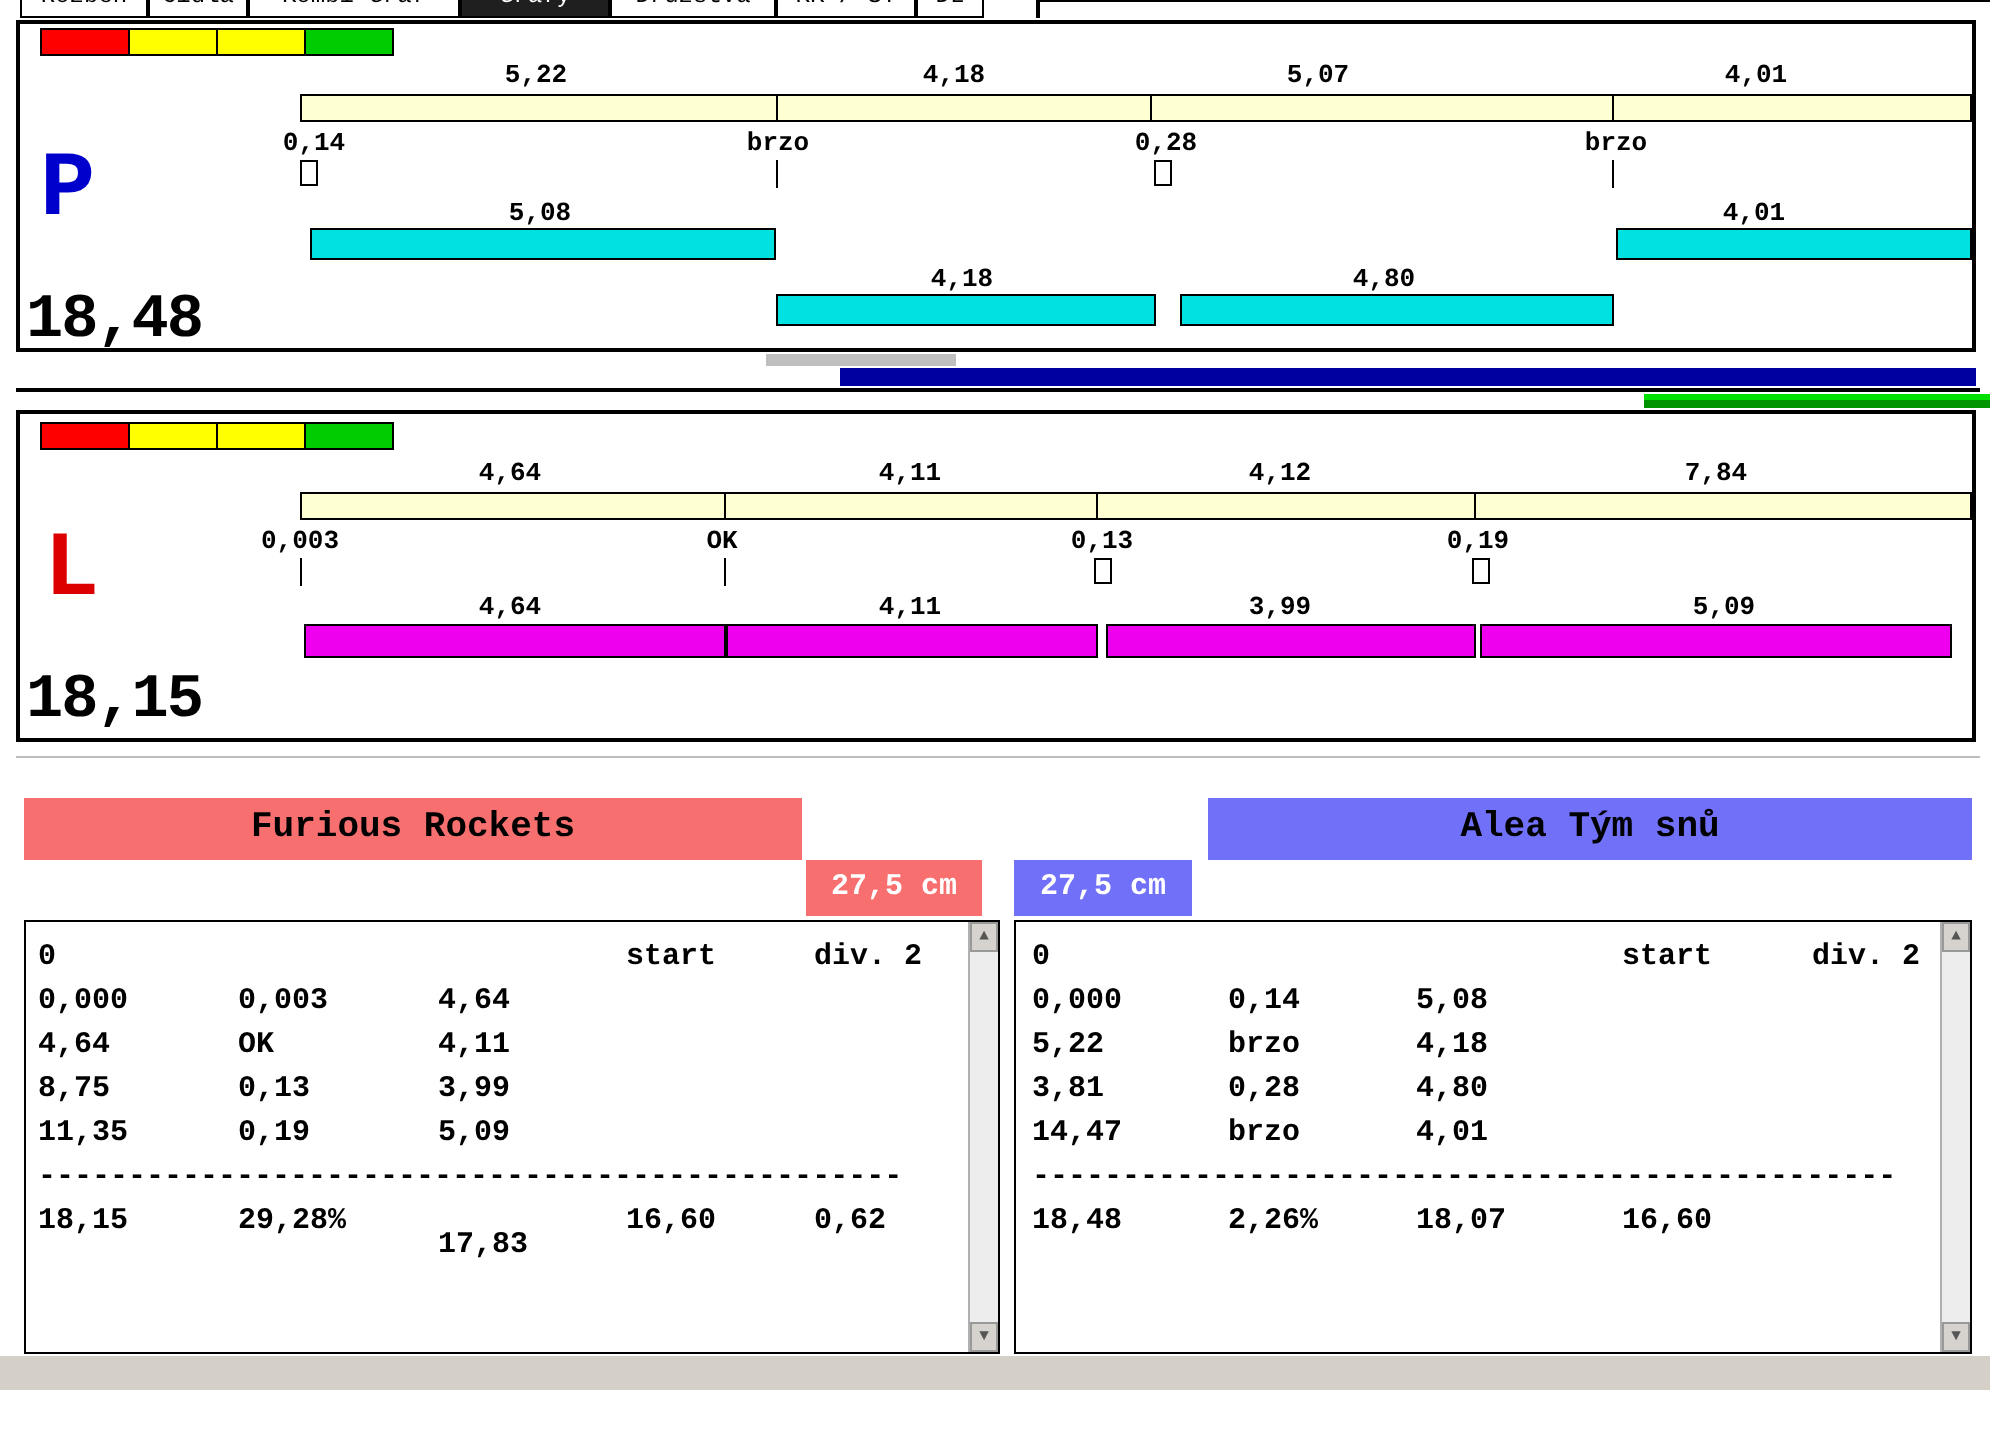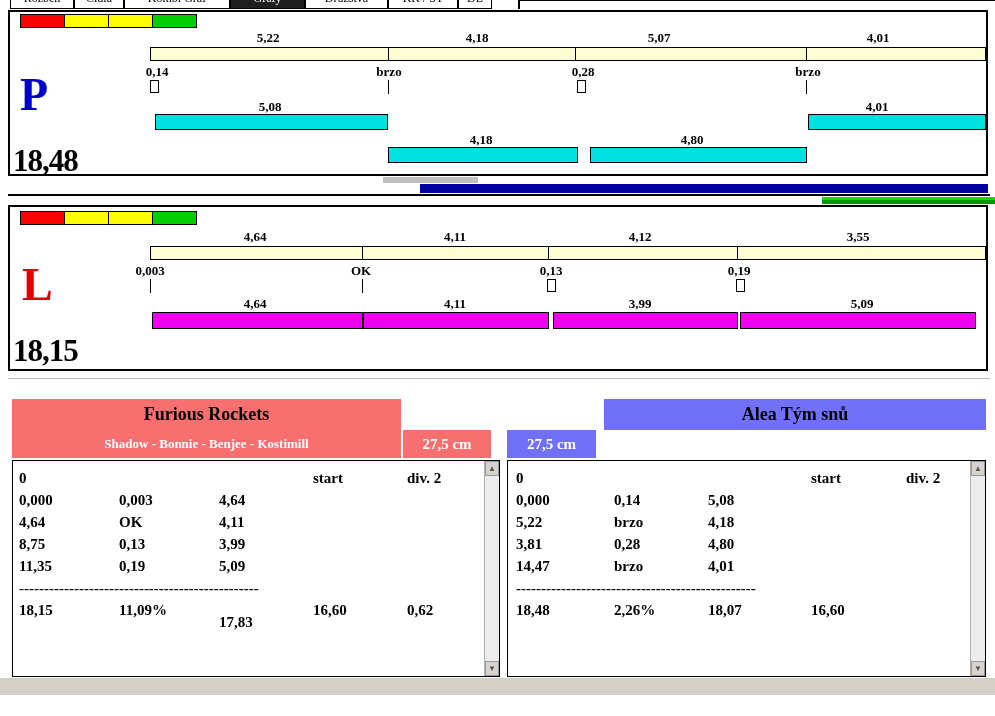--- a/index.html
+++ b/index.html
@@ -1,17 +1,17 @@
 <!DOCTYPE html>
 <html><head>
 <meta charset="utf-8">
 <style>
   *{margin:0;padding:0;box-sizing:border-box}
   body{background:#fff;font-family:"Liberation Sans",sans-serif;color:#000}
-  #screen{position:relative;width:995px;height:716px;background:#fff;overflow:hidden;font-family:Liberation Serif, serif}
+  #screen{position:relative;width:995px;height:716px;background:#fff;overflow:hidden;font-family:Liberation Mono, monospace}
   .abs{position:absolute}
   
   #tabbar{position:absolute;left:0;top:0;width:995px;height:9px;overflow:hidden;background:#fff}
   .tab{position:absolute;top:-13px;height:22px;background:#fff;border:1px solid #000;font-size:12px;text-align:center;line-height:20px;white-space:nowrap}
   .tab.active{background:#1f1f1f;color:#fff}
   
   .panel{position:absolute;left:8px;width:980px;height:166px;border:2px solid #000;background:#fff}
   .ind{position:absolute;width:45px;height:14px;border:1px solid #000}
   .lbl{position:absolute;transform:translateX(-50%);font-weight:bold;font-size:13px;white-space:nowrap}
   .cream{position:absolute;left:150px;width:836px;height:14px;background:#ffffd4;border:1px solid #000}
@@ -97,21 +97,21 @@
 
   <div class="panel" style="top:205px"></div>
   <div class="ind" style="left:20px;top:211px;background:#ff0000"></div>
   <div class="ind" style="left:64px;top:211px;background:#ffff00"></div>
   <div class="ind" style="left:108px;top:211px;background:#ffff00"></div>
   <div class="ind" style="left:152px;top:211px;background:#00cc00"></div>
 
   <div class="lbl" style="left:255px;top:229px">4,64</div>
   <div class="lbl" style="left:455px;top:229px">4,11</div>
   <div class="lbl" style="left:640px;top:229px">4,12</div>
-  <div class="lbl" style="left:858px;top:229px">3,55</div>
+  <div class="lbl" style="left:858px;top:229px">7,84</div>
 
   <div class="cream" style="top:246px"></div>
   <div class="tick" style="left:362px;top:247px"></div>
   <div class="tick" style="left:548px;top:247px"></div>
   <div class="tick" style="left:737px;top:247px"></div>
 
   <div class="lbl" style="left:150px;top:263px">0,003</div>
   <div class="lbl" style="left:361px;top:263px">OK</div>
   <div class="lbl" style="left:551px;top:263px">0,13</div>
   <div class="lbl" style="left:739px;top:263px">0,19</div>
@@ -133,21 +133,20 @@
   <div class="mag" style="left:553px;top:312px;width:185px"></div>
   <div class="mag" style="left:740px;top:312px;width:236px"></div>
 
   <div class="total" style="left:13px;top:333px">18,15</div>
 
   <div class="abs" style="left:8px;top:378px;width:982px;height:1px;background:#bdbdbd"></div>
 
   <div class="hdr" style="left:12px;top:399px;width:389px;background:#f86f6f">Furious Rockets</div>
   <div class="hdr" style="left:604px;top:399px;width:382px;background:#7070f8">Alea Tým snů</div>
 
-  <div class="mem" style="left:12px;top:430px;width:389px;background:#f86f6f">Shadow - Bonnie - Benjee - Kostimill</div>
   <div class="dist" style="left:403px;top:430px;width:88px;background:#f86f6f">27,5 cm</div>
   <div class="dist" style="left:507px;top:430px;width:89px;background:#7070f8">27,5 cm</div>
 
   <div class="tbl" style="left:12px;width:488px">
     <div class="cell" style="left:6px;top:9px">0</div>
     <div class="cell" style="left:106px;top:9px"></div>
     <div class="cell" style="left:206px;top:9px"></div>
     <div class="cell" style="left:300px;top:9px">start</div>
     <div class="cell" style="left:394px;top:9px">div. 2</div>
 
@@ -163,21 +162,21 @@
     <div class="cell" style="left:106px;top:75px">0,13</div>
     <div class="cell" style="left:206px;top:75px">3,99</div>
 
     <div class="cell" style="left:6px;top:97px">11,35</div>
     <div class="cell" style="left:106px;top:97px">0,19</div>
     <div class="cell" style="left:206px;top:97px">5,09</div>
 
     <div class="cell sep" style="left:6px;top:119px">------------------------------------------------</div>
 
     <div class="cell" style="left:6px;top:141px">18,15</div>
-    <div class="cell" style="left:106px;top:141px">11,09%</div>
+    <div class="cell" style="left:106px;top:141px">29,28%</div>
     <div class="cell" style="left:206px;top:153px">17,83</div>
     <div class="cell" style="left:300px;top:141px">16,60</div>
     <div class="cell" style="left:394px;top:141px">0,62</div>
 
     <div class="sbar">
       <div class="sbtn" style="top:0">▲</div>
       <div class="sbtn" style="bottom:0">▼</div>
     </div>
   </div>
 

